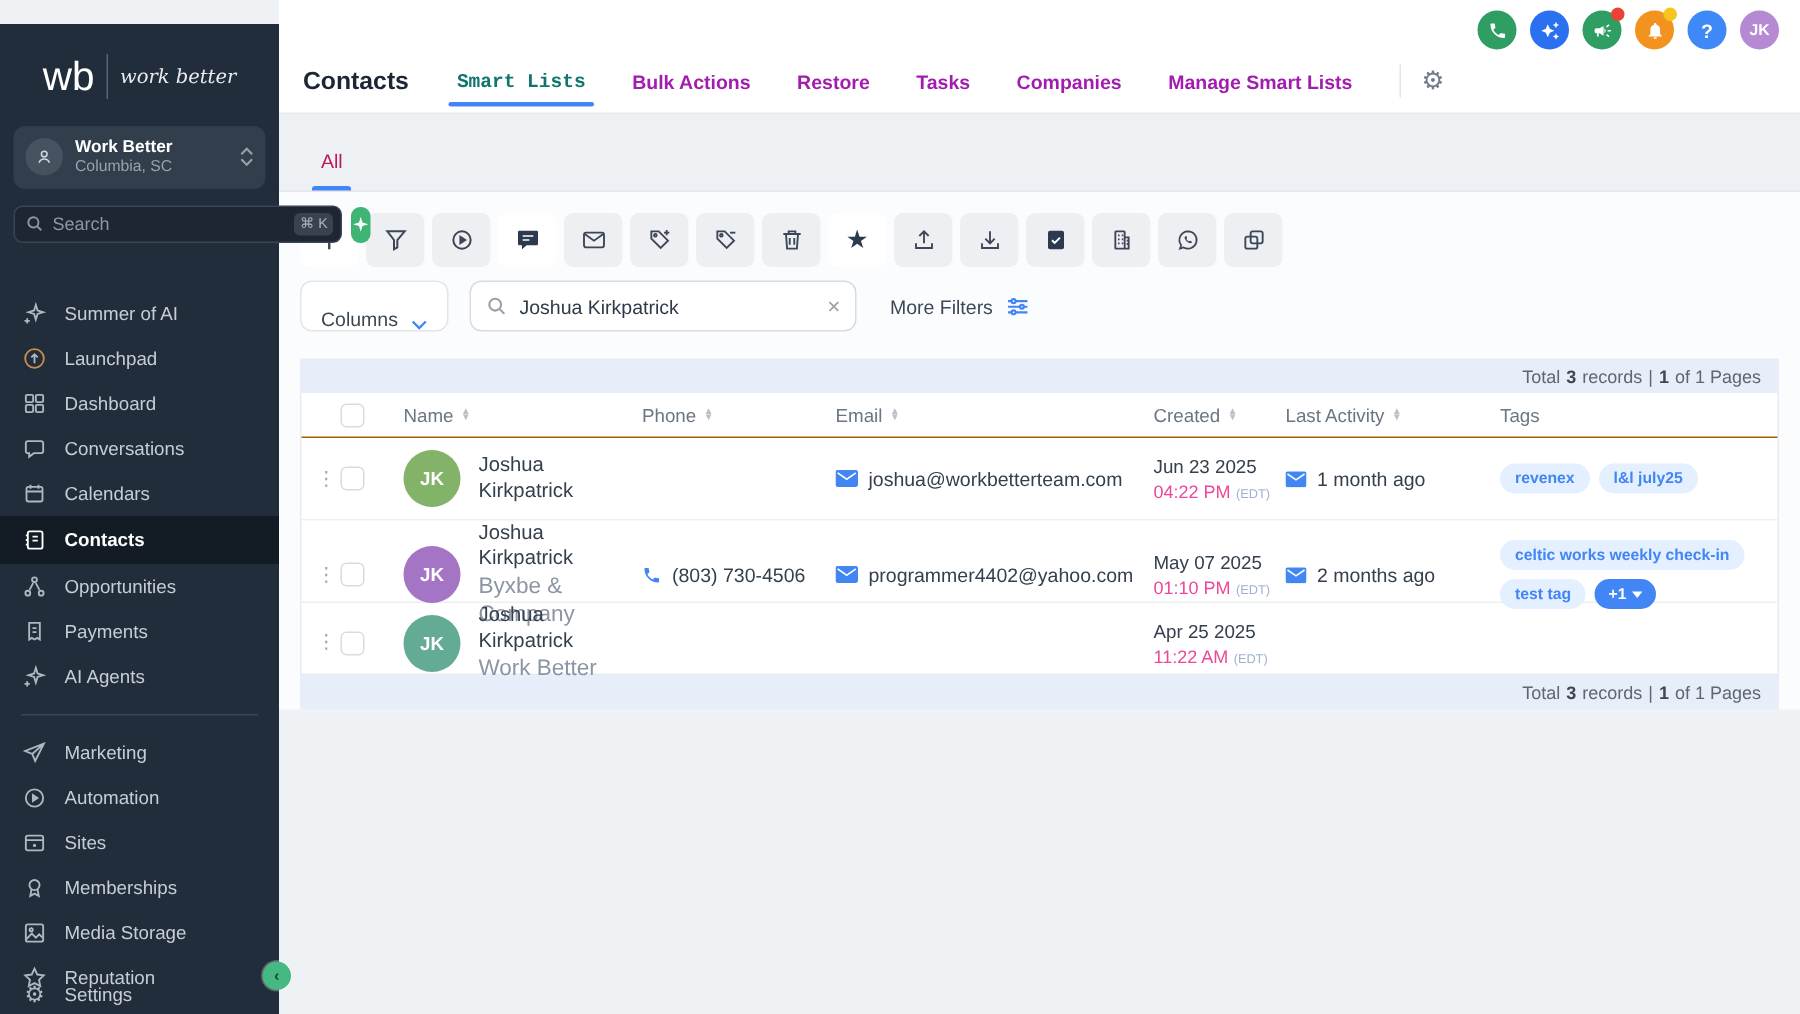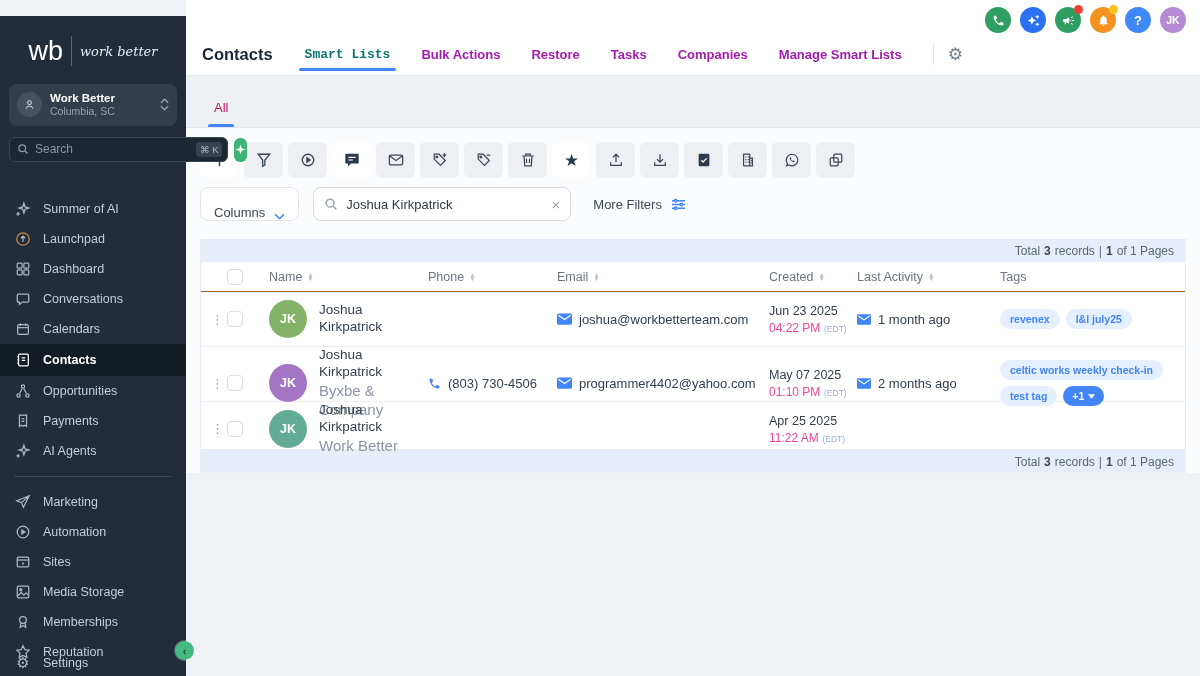--- a/index.html
+++ b/index.html
@@ -251,35 +251,35 @@
             <rect x="2.5" y="3.5" width="13" height="11" rx="1.5"></rect>
             <path d="M2.5 6.8h13"></path>
             <circle cx="9" cy="10.8" r="1.2" fill="currentColor" stroke="none"></circle>
           </svg>
         </span>
       <span class="s-lbl">Sites</span>
     </div>
     <div class="s-item">
       <span class="s-ico">
           <svg width="16" height="16" viewBox="0 0 18 18" fill="none" stroke="currentColor" stroke-width="1.4">
+            <circle cx="9" cy="6.8" r="3.8"></circle>
+            <path d="M6.8 9.8L5.8 15 9 13.2l3.2 1.8-1-5.2"></path>
+          </svg>
+        </span>
+      <span class="s-lbl">Memberships</span>
+    </div>
+    <div class="s-item">
+      <span class="s-ico">
+          <svg width="16" height="16" viewBox="0 0 18 18" fill="none" stroke="currentColor" stroke-width="1.4">
             <rect x="2.5" y="2.5" width="13" height="13" rx="1.5"></rect>
             <circle cx="6.5" cy="6.5" r="1.2"></circle>
             <path d="M3 13.5l4-4 3 3 2.5-2.5 2.5 2.5"></path>
           </svg>
         </span>
       <span class="s-lbl">Media Storage</span>
-    </div>
-    <div class="s-item">
-      <span class="s-ico">
-          <svg width="16" height="16" viewBox="0 0 18 18" fill="none" stroke="currentColor" stroke-width="1.4">
-            <circle cx="9" cy="6.8" r="3.8"></circle>
-            <path d="M6.8 9.8L5.8 15 9 13.2l3.2 1.8-1-5.2"></path>
-          </svg>
-        </span>
-      <span class="s-lbl">Memberships</span>
     </div>
     <div class="s-item">
       <span class="s-ico">
           <svg width="16" height="16" viewBox="0 0 18 18" fill="none" stroke="currentColor" stroke-width="1.4">
             <path d="M9 2l2.1 4.4 4.8.6-3.5 3.3.9 4.8L9 12.8l-4.3 2.3.9-4.8L2.1 7l4.8-.6z"></path>
           </svg>
         </span>
       <span class="s-lbl">Reputation</span>
     </div>
   </div>

